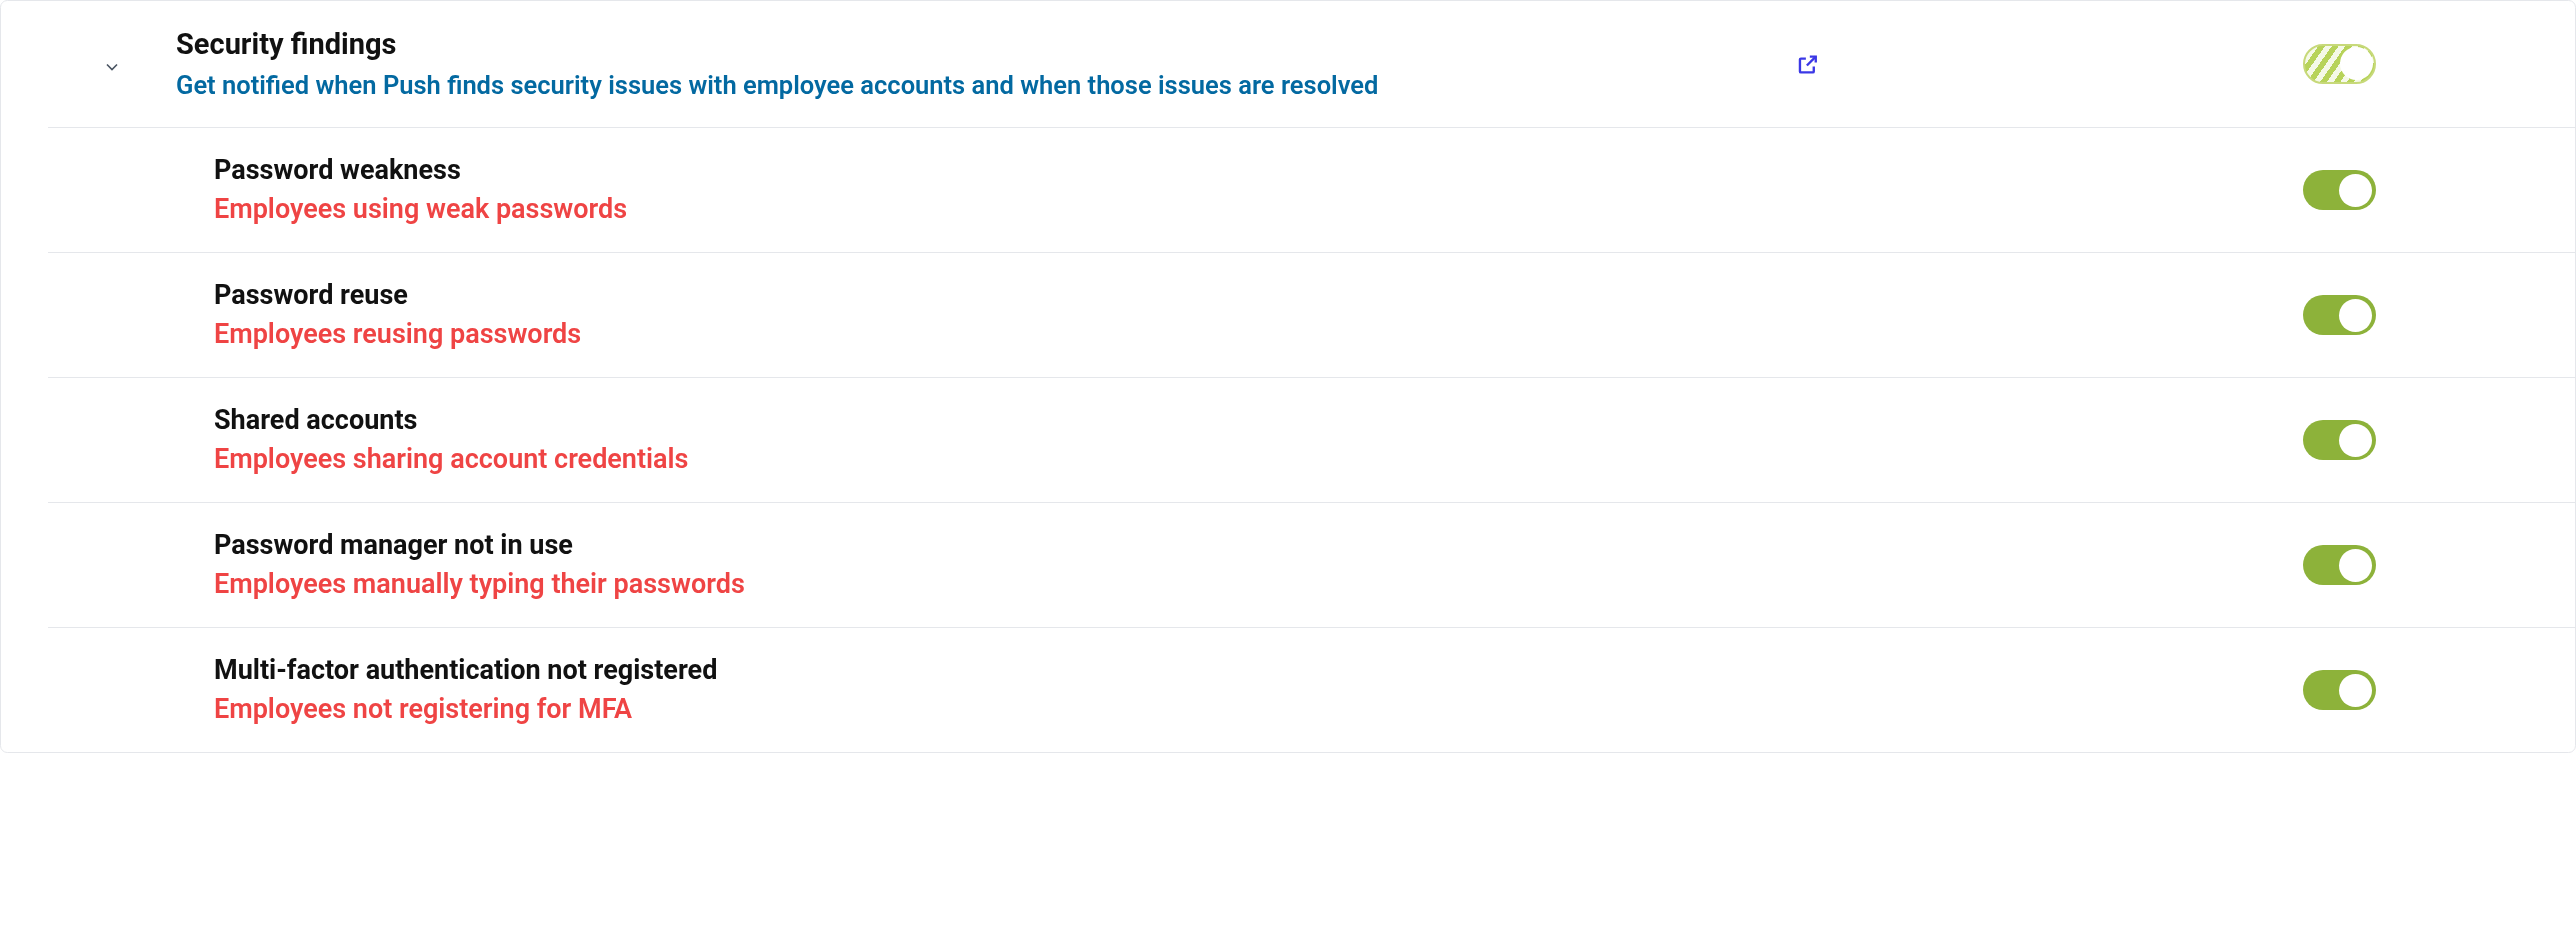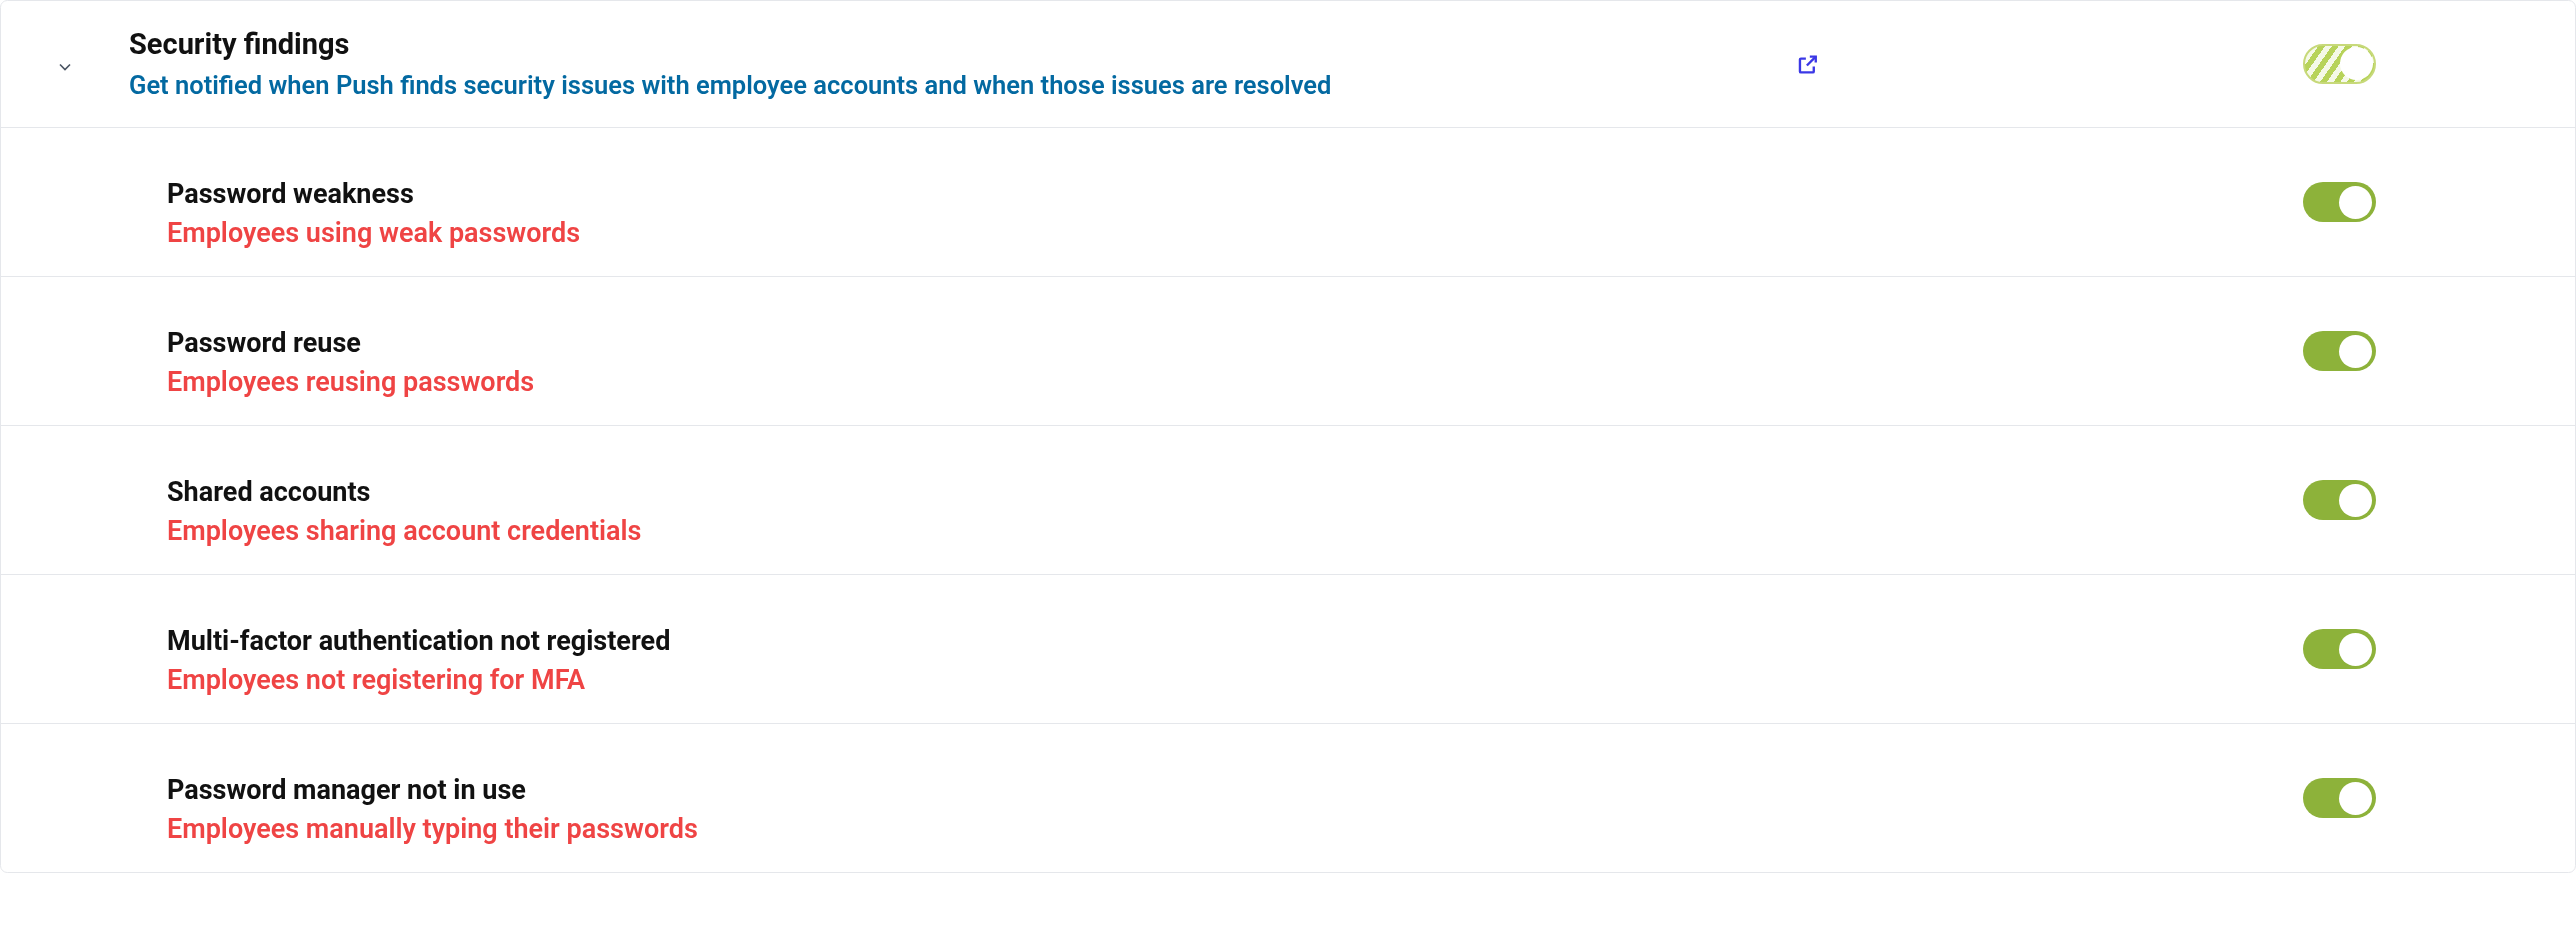--- a/index.html
+++ b/index.html
@@ -7,20 +7,21 @@
     font-family: -apple-system, BlinkMacSystemFont, "Segoe UI", Roboto, Helvetica, Arial, sans-serif;
     background: #fff;
     color: #1a1a1a;
   }
   .panel {
     width: 2576px;
     border: 0.9px solid #e5e7eb;
     border-radius: 7.3px;
     overflow: hidden;
     background: #fff;
+    padding-left: 47px;
   }
   .row {
     display: flex;
     align-items: center;
     border-bottom: 0.9px solid #e5e7eb;
     padding: 25.5px 44px 25.5px 0;
     min-height: 100px;
   }
   .row:last-child { border-bottom: none; }
   .header-row {
@@ -54,21 +55,20 @@
     font-weight: 600;
     color: #0369a1;
     line-height: 1.3;
   }
   .sub-title {
     font-size: 27px;
     font-weight: 700;
     color: #111;
     line-height: 1.2;
     margin-bottom: 5.5px;
-    margin-top: 24px;
   }
   .sub-subtitle {
     font-size: 27px;
     font-weight: 600;
     color: #ef4444;
     line-height: 1.3;
   }
   .link-icon {
     width: 31px;
     height: 31px;
@@ -191,38 +191,38 @@
     <div class="toggle-cell">
       <div class="toggle">
         <div class="knob"></div>
       </div>
     </div>
   </div>
 
   <div class="row">
     <div class="indent-cell"></div>
     <div class="text-block">
+      <div class="sub-title">Password manager not in use</div>
+      <div class="sub-subtitle">Employees manually typing their passwords</div>
+    </div>
+    <div class="toggle-cell">
+      <div class="toggle">
+        <div class="knob"></div>
+      </div>
+    </div>
+  </div>
+
+  <div class="row">
+    <div class="indent-cell"></div>
+    <div class="text-block">
       <div class="sub-title">Multi-factor authentication not registered</div>
       <div class="sub-subtitle">Employees not registering for MFA</div>
     </div>
     <div class="toggle-cell">
       <div class="toggle">
         <div class="knob"></div>
       </div>
     </div>
   </div>
 
-  <div class="row">
-    <div class="indent-cell"></div>
-    <div class="text-block">
-      <div class="sub-title">Password manager not in use</div>
-      <div class="sub-subtitle">Employees manually typing their passwords</div>
-    </div>
-    <div class="toggle-cell">
-      <div class="toggle">
-        <div class="knob"></div>
-      </div>
-    </div>
-  </div>
-
 
 </div>
 
 
 </body></html>

